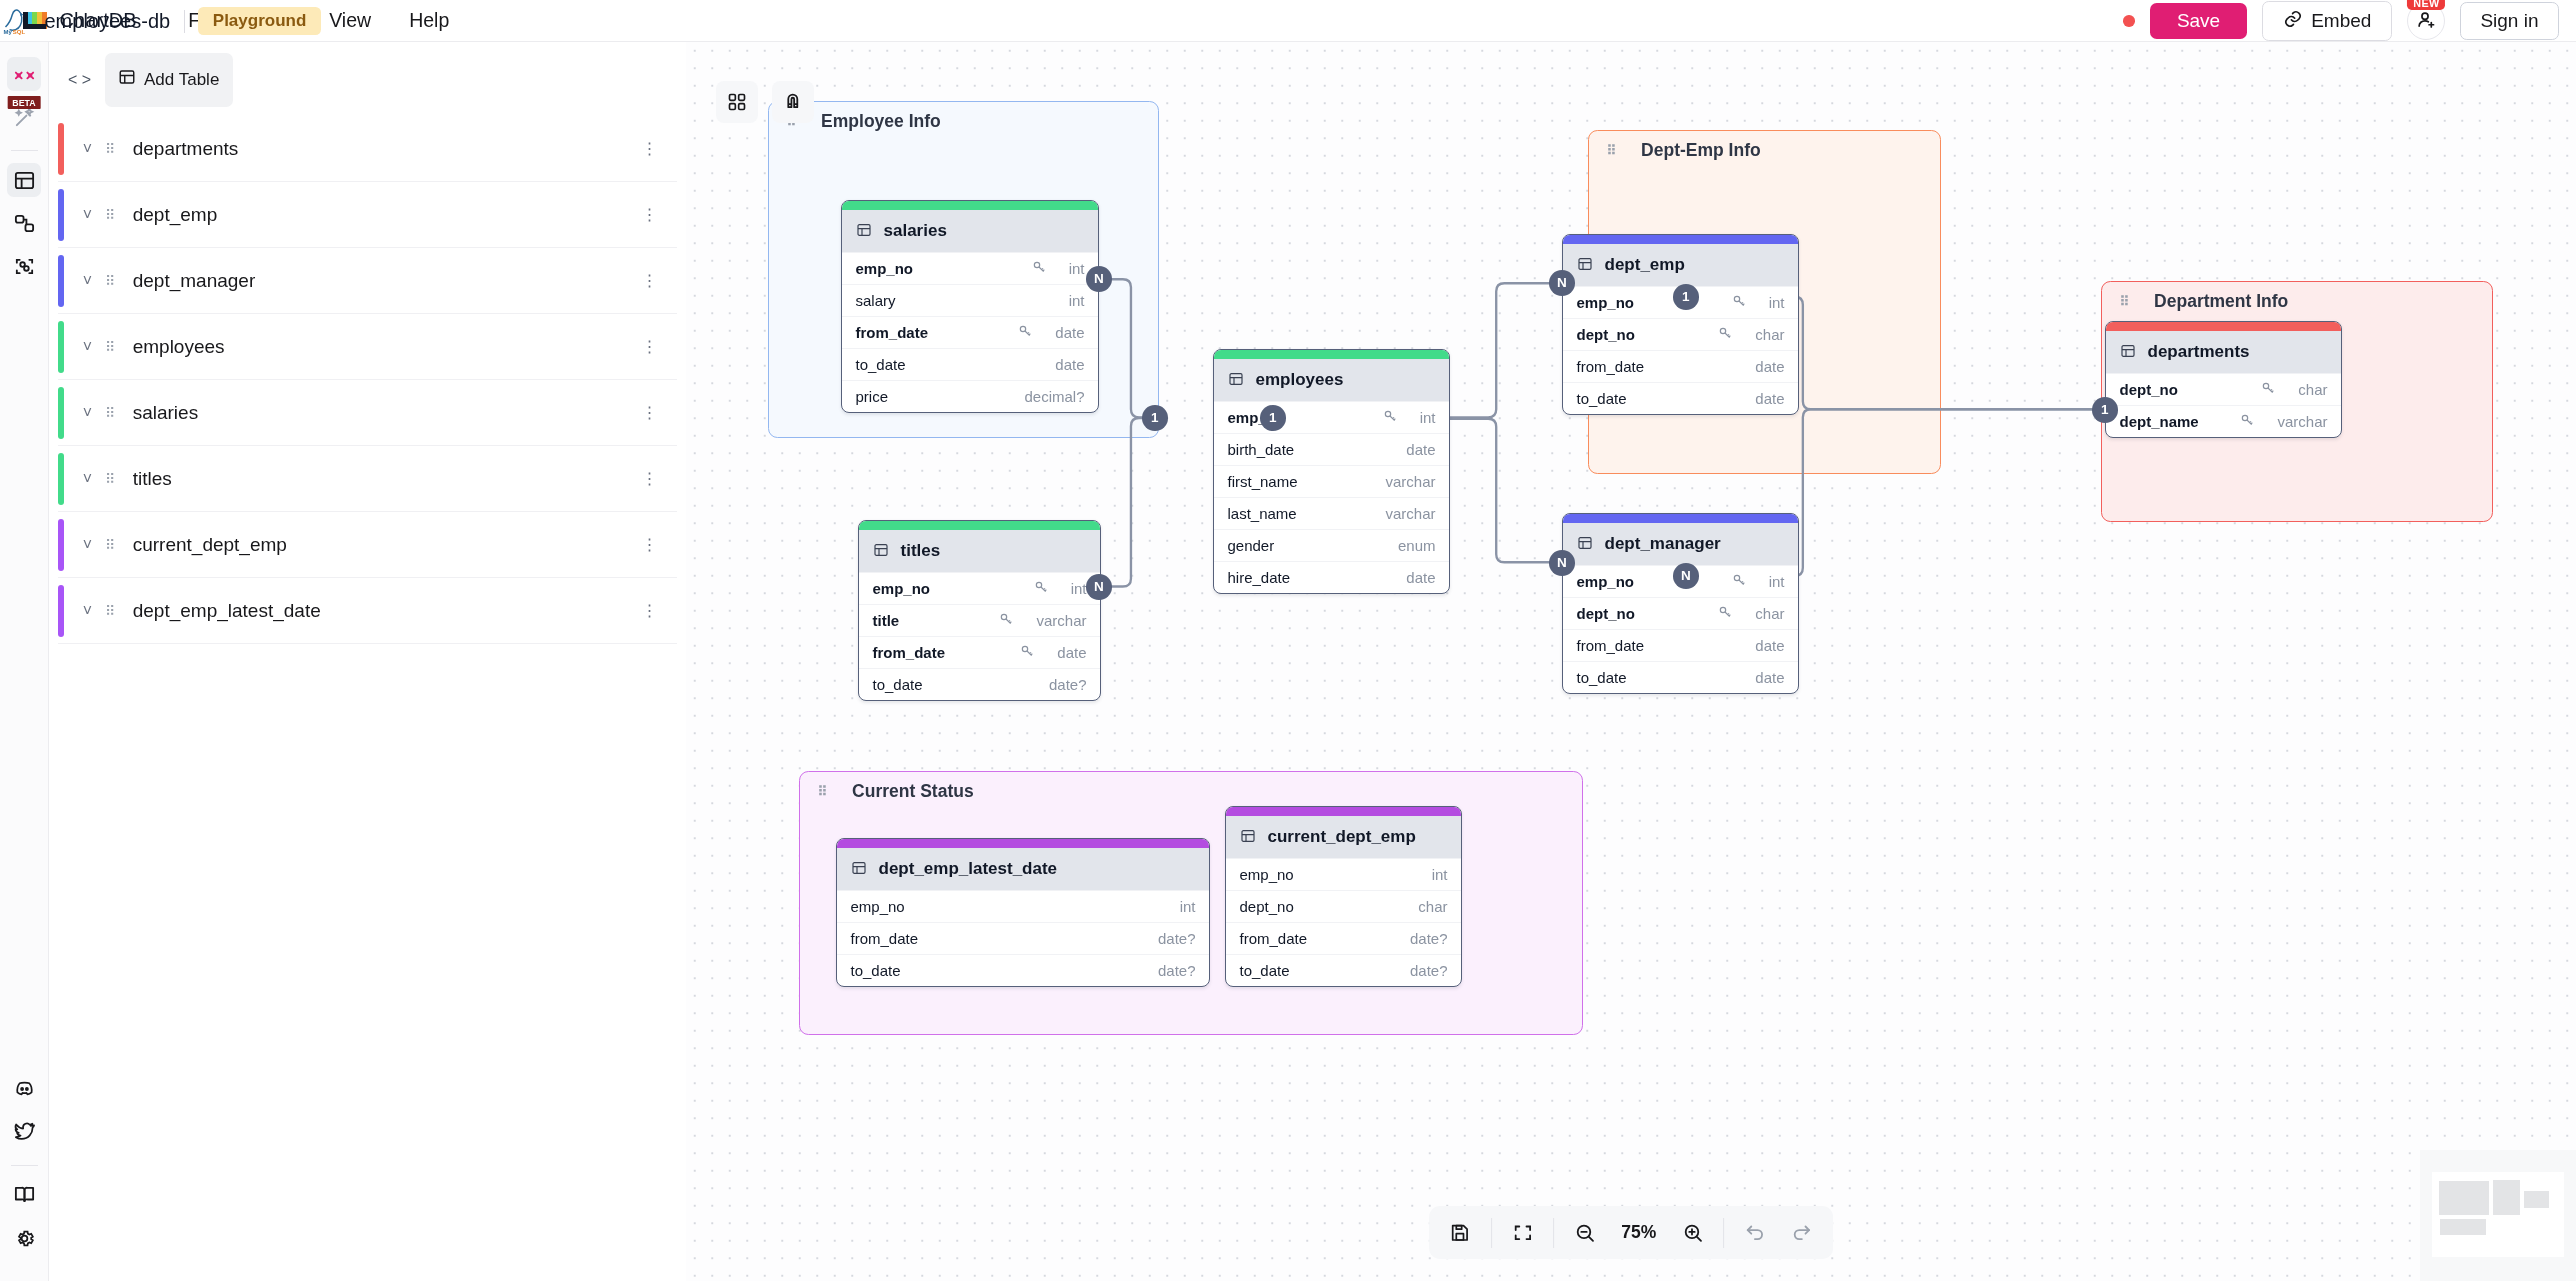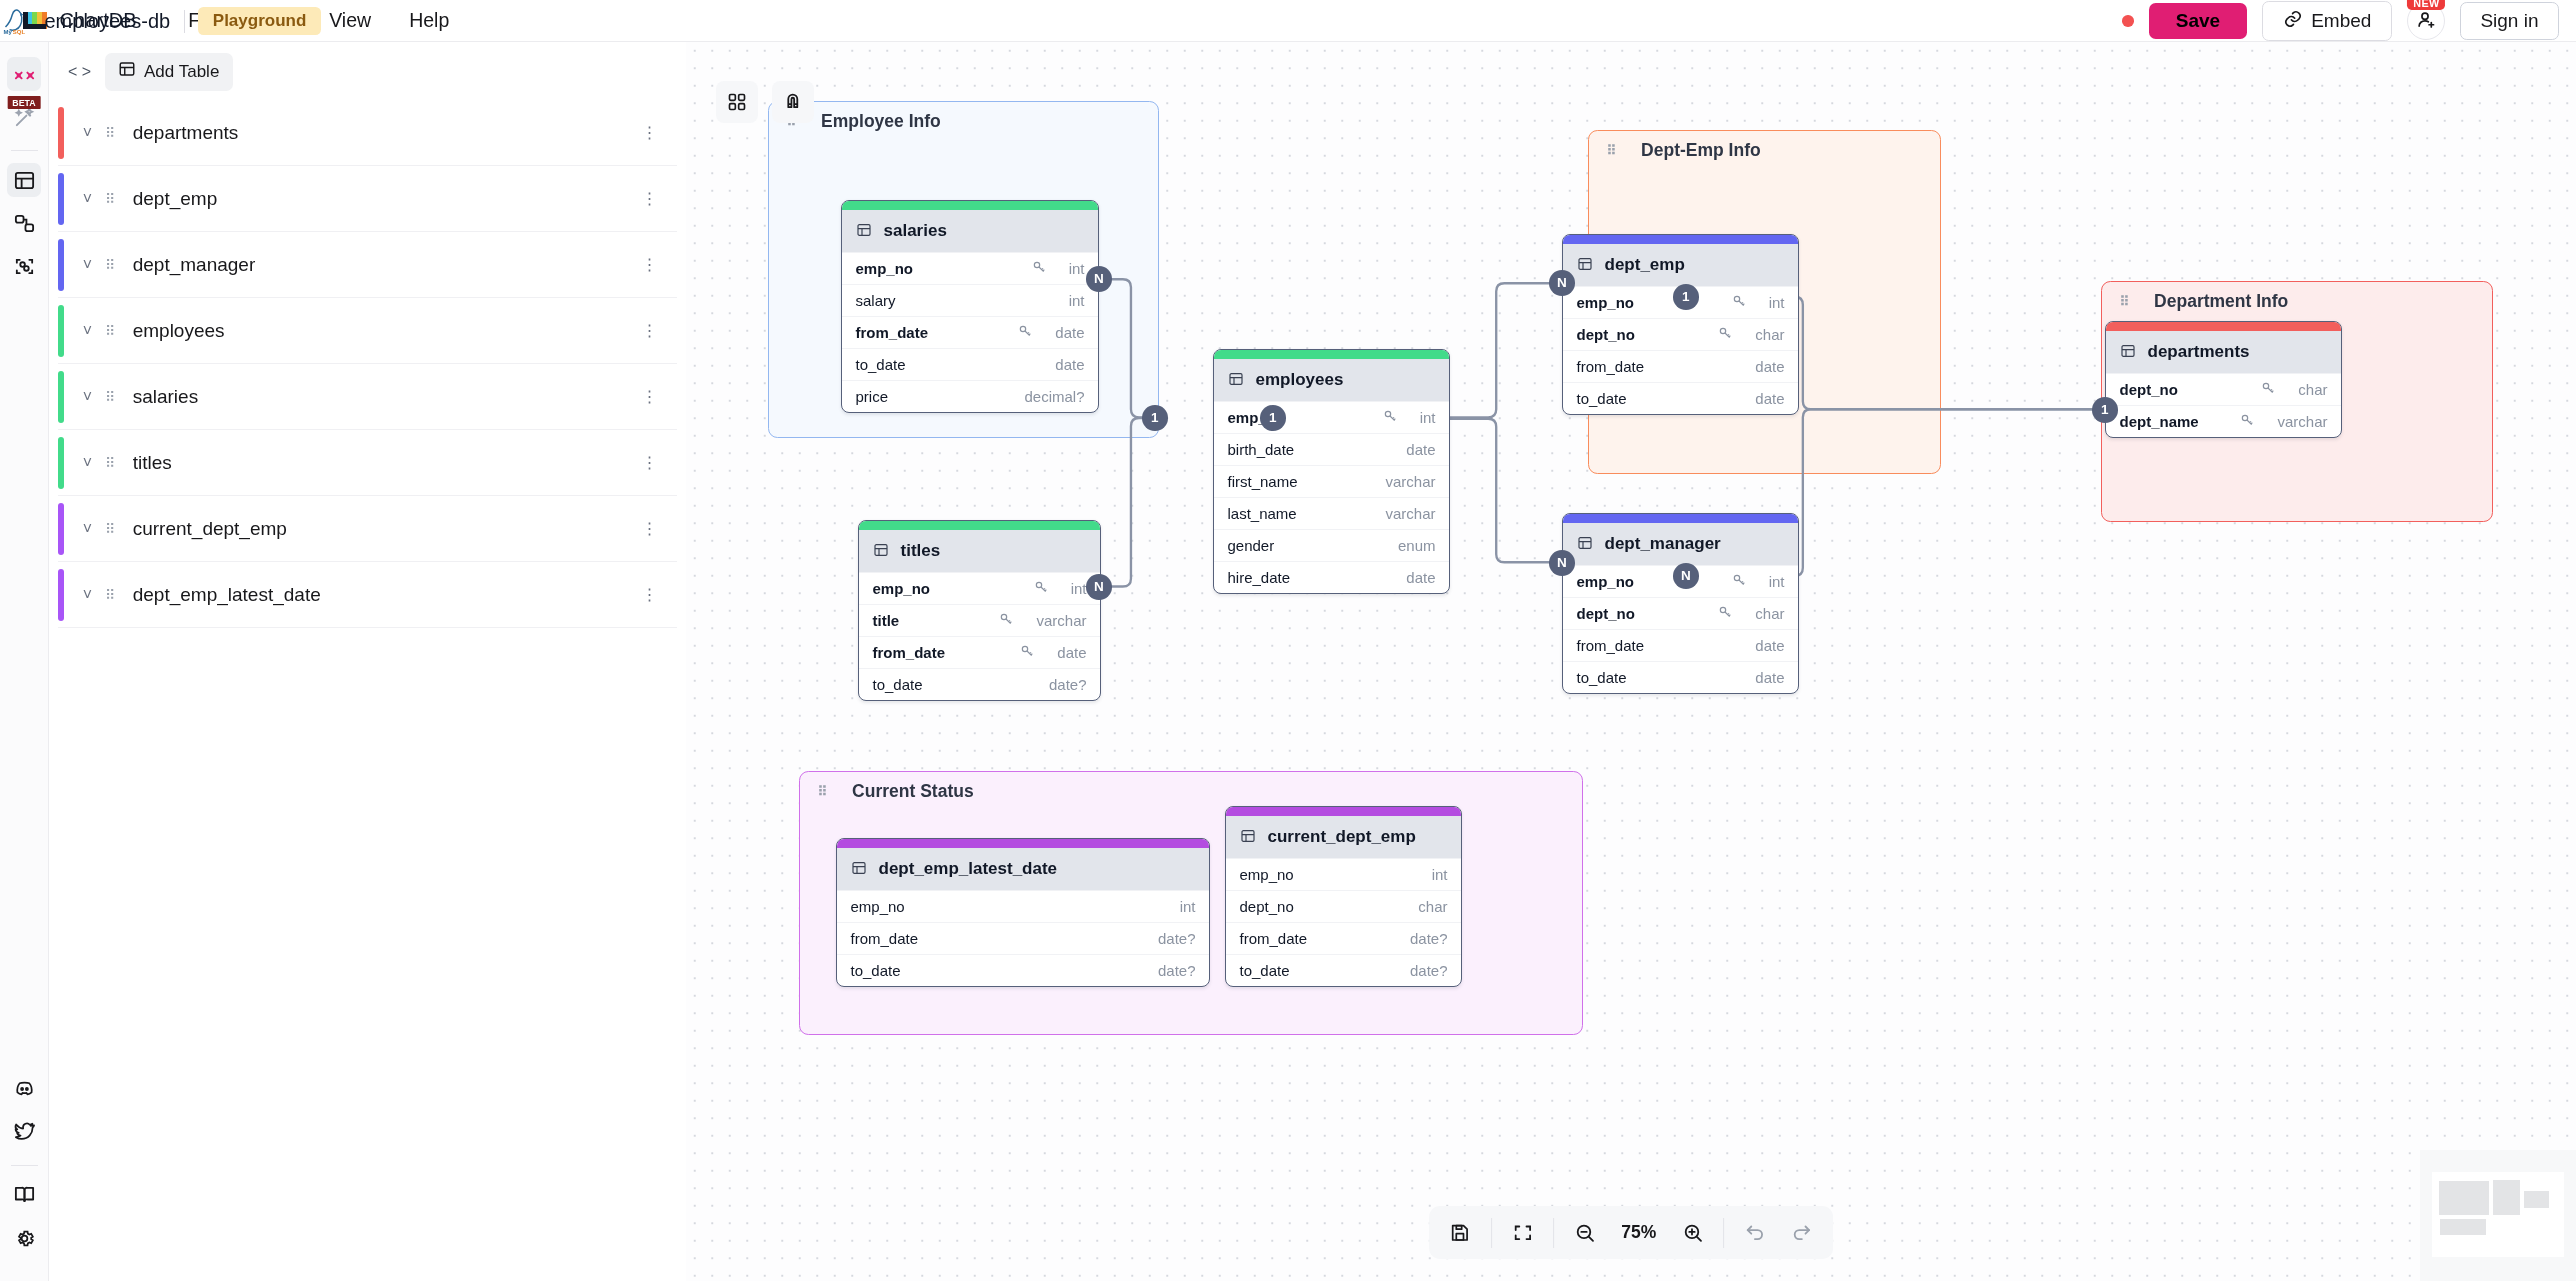--- a/index.html
+++ b/index.html
@@ -21,21 +21,21 @@
   .center > *{ pointer-events:auto; }
   .mysql{ width:31px; height:28px; position:relative; }
   .dbtitle{ font-size:20px; font-weight:400; color:#111827; }
   .vsep{ width:0.7px; height:23px; background:#dcdce2; }
   .playground{ background:#fdeab8; color:#8a5a10; font-size:17px; font-weight:600;
     padding:4px 15px; border-radius:5.4px; }
 
   .rightgrp{ position:absolute; right:17.5px; top:0; height:42px;
     display:flex; align-items:center; gap:15px; }
   .reddot{ width:11.5px; height:11.5px; border-radius:50%; background:#f35151; }
-  .btn-save{ background:#e01e73; color:#000000; font-size:19px; font-weight:700;
+  .btn-save{ background:#e01e73; color:#ffffff; font-size:19px; font-weight:400;
     padding:7.4px 27px; border-radius:6.7px; border:none; }
   .btn-embed{ background:#fff; border:0.7px solid #dcdce2; border-radius:6.7px;
     font-size:19px; padding:6.7px 20px; display:flex; align-items:center; gap:8px; color:#18181b; }
   .usercircle{ position:relative; width:38px; height:38px; border-radius:50%;
     border:0.7px solid #e7e7ec; display:flex; align-items:center; justify-content:center; }
   .newbadge{ position:absolute; top:-7.4px; left:50%; transform:translateX(-50%);
     background:#ee3a3a; color:#fff; font-size:10.8px; font-weight:700; padding:1.3px 6px; border-radius:4.7px; letter-spacing:0.3px;}
   .btn-signin{ background:#fff; border:0.7px solid #cfd3dc; border-radius:6.7px;
     font-size:19px; padding:6.7px 19px; color:#18181b; }
 
@@ -52,21 +52,21 @@
   .rail-bottom{ margin-top:auto; display:flex; flex-direction:column; align-items:center; padding-bottom:17.5px;}
 
   
   .panel{ position:absolute; left:49px; top:42px; width:638px; height:1240px;
     background:#fff; border-right:0.7px solid #e9e9ee; }
   .panel-head{ display:flex; align-items:center; gap:9.4px; padding:10.8px 15px 9.4px 15px; }
   .chev-code{ font-size:16px; color:#4b5563; padding:2.7px 4px; }
   .filter{ flex:1; height:38px; border:0.7px solid #e4e4ea; border-radius:6.7px;
     font-size:17px; padding:0 12px; color:#111827; background:#fff; outline:none; }
   .filter::placeholder{ color:#9ca3af; }
-  .addtable{ background:#f1f2f4; border:none; border-radius:6.7px; height:38px;
+  .addtable{ background:#f1f2f4; border:none; border-radius:6.7px; height:54px;
     padding:0 13.5px; display:flex; align-items:center; gap:8px; font-size:17px; color:#18181b; }
 
   .tlist{ padding:0 9.4px; }
   .trow{ position:relative; height:66px; display:flex; align-items:center;
     border-bottom:0.7px solid #f0f0f3; padding-left:17.5px; }
   .tcolor{ position:absolute; left:0; top:6.7px; bottom:6.7px; width:6px; border-radius:3.4px; }
   .tchev{ color:#6b7280; font-size:16px; width:23px; text-align:center; }
   .tgrip{ width:23px; color:#9aa1ac; font-size:14px; letter-spacing:0.7px; line-height:6px; text-align:center;}
   .tname{ font-size:19px; margin-left:10.8px; color:#18181b; }
   .tdots{ margin-left:auto; margin-right:19px; color:#6b7280; font-size:16px; line-height:5.4px;}

